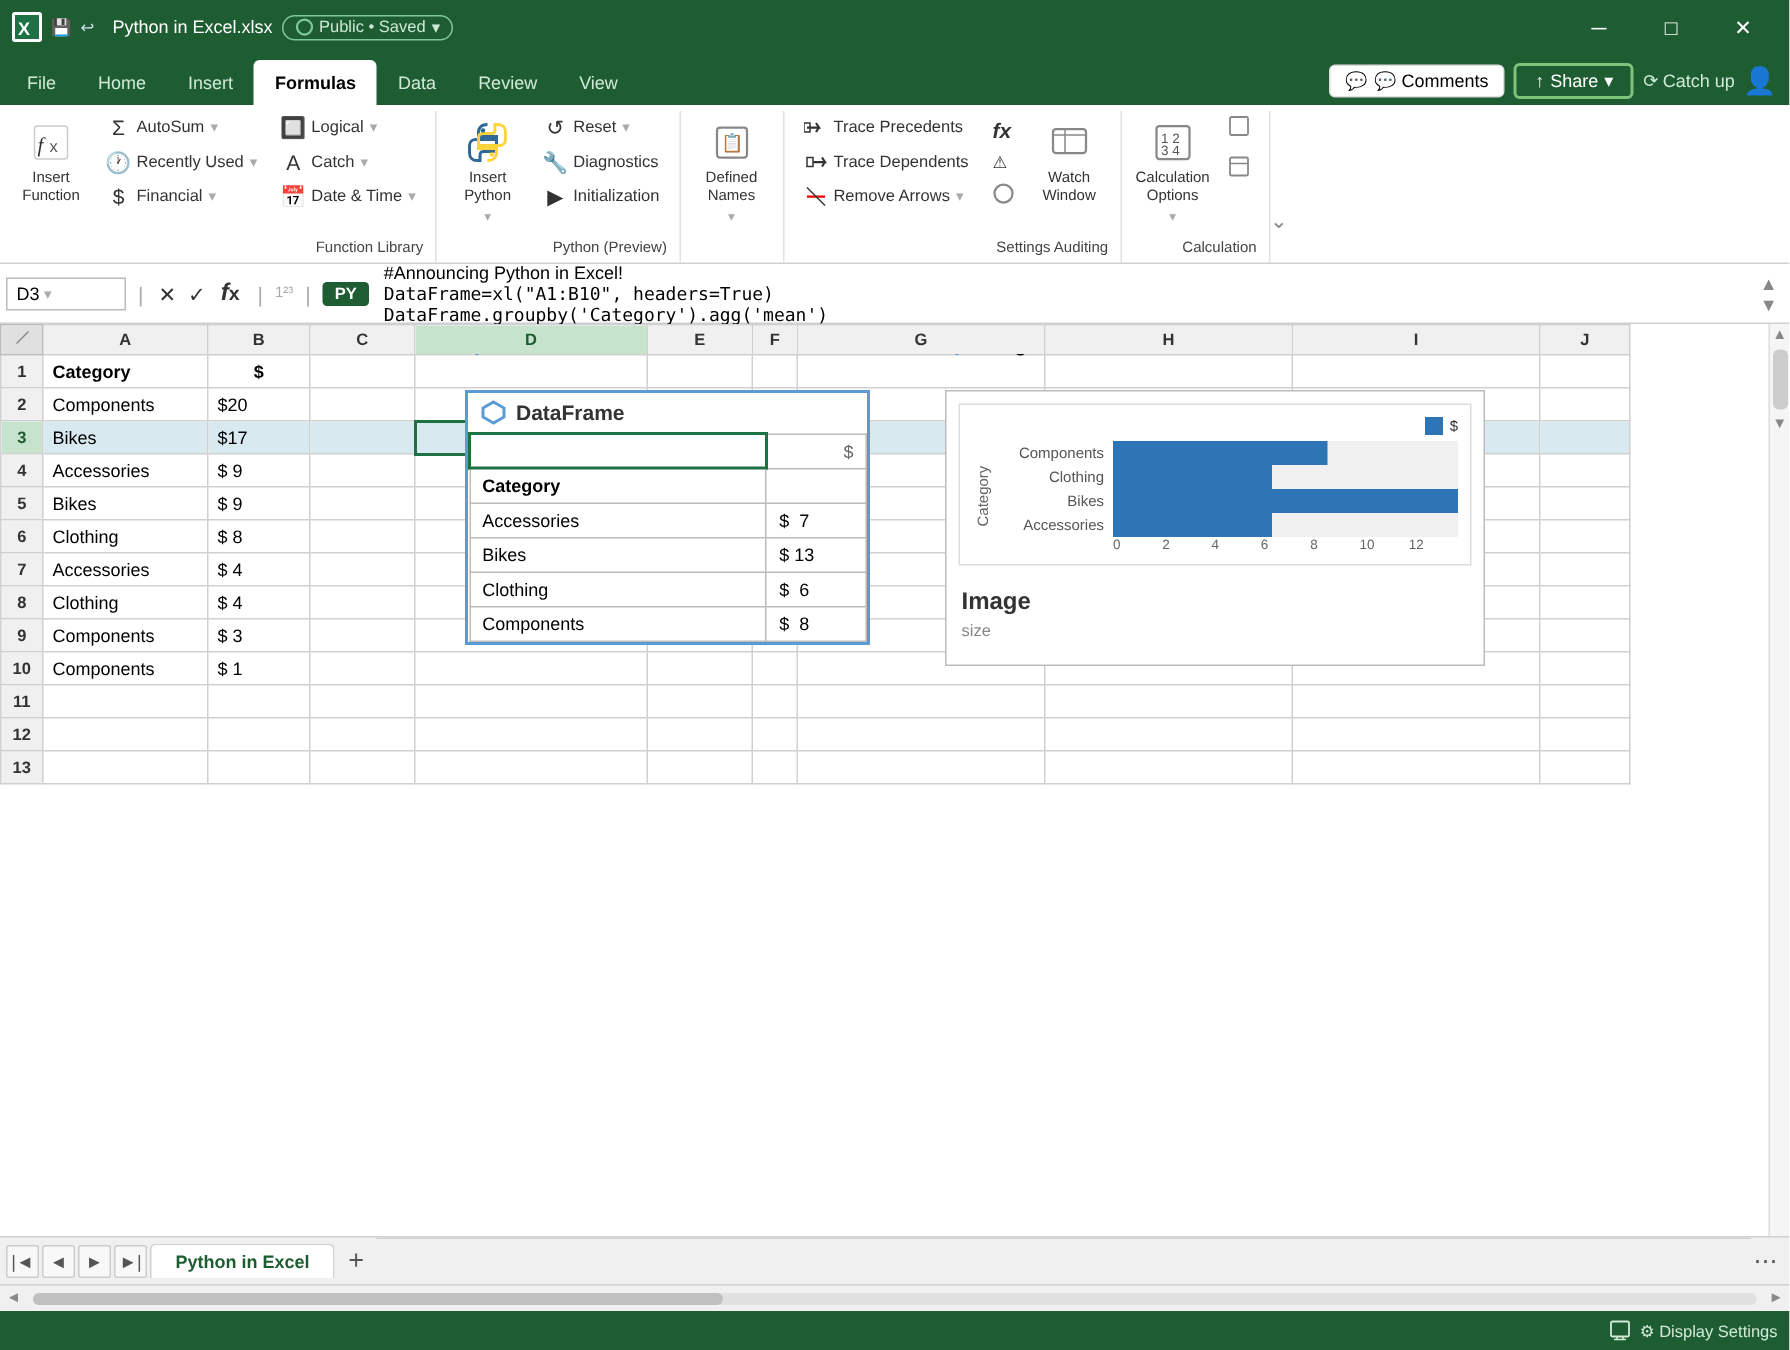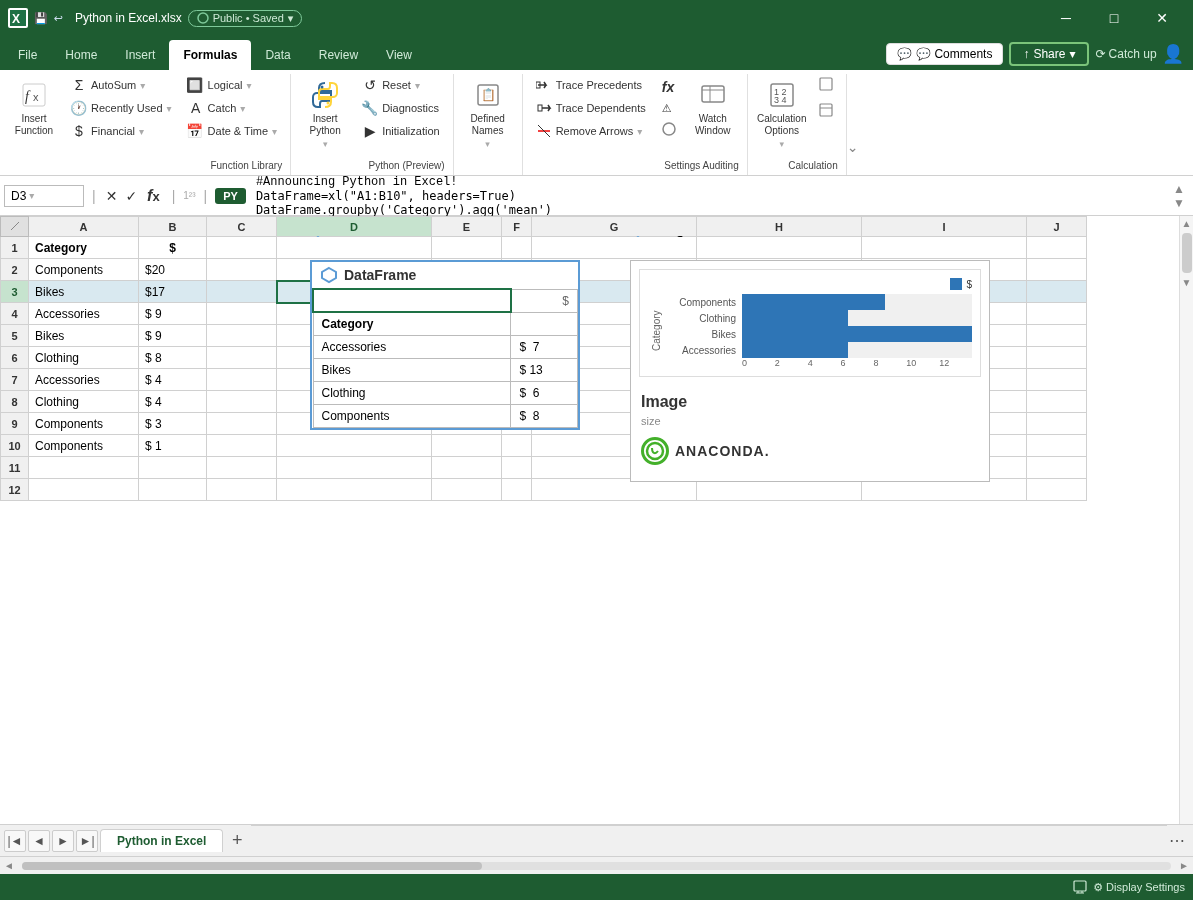--- a/index.html
+++ b/index.html
@@ -699,21 +699,21 @@
     </div>
     <span class="formula-sep">|</span>
     <span class="formula-x">✕</span>
     <span class="formula-check">✓</span>
     <span class="formula-icon" style="font-style:italic;font-weight:bold;color:#333;font-size:16px">f<span style="font-style:normal;font-size:13px">x</span></span>
     <span class="formula-sep">|</span>
     <span style="font-size:10px;color:#aaa">1²³</span>
     <span class="formula-sep">|</span>
     <div class="python-badge">PY</div>
     <div class="formula-text">
-      <div style="font-family:Liberation Mono, monospace;font-size:12px">#Announcing Python in Excel!</div>
+      <div style="font-family:Liberation Sans, sans-serif;font-size:12px">#Announcing Python in Excel!</div>
       <div style="font-family:Consolas,monospace;font-size:12px">DataFrame=xl("A1:B10", headers=True)</div>
       <div style="font-family:Consolas,monospace;font-size:12px">DataFrame.groupby('Category').agg('mean')</div>
     </div>
     <div style="display:flex;flex-direction:column;align-items:center;padding:0 4px">
       <span style="font-size:12px;color:#888">▲</span>
       <span style="font-size:12px;color:#888">▼</span>
     </div>
   </div>
 
   <div class="grid-and-scroll">
@@ -901,20 +901,33 @@
             <td class="cell"></td>
             <td class="cell"></td>
             <td class="cell"></td>
             <td class="cell"></td>
             <td class="cell"></td>
             <td class="cell"></td>
             <td class="cell"></td>
           </tr>
           <tr>
             <td class="row-num">12</td>
+            <td class="cell"></td>
+            <td class="cell"></td>
+            <td class="cell"></td>
+            <td class="cell"></td>
+            <td class="cell"></td>
+            <td class="cell"></td>
+            <td class="cell"></td>
+            <td class="cell"></td>
+            <td class="cell"></td>
+            <td class="cell"></td>
+          </tr>
+          <tr>
+            <td class="row-num">13</td>
             <td class="cell"></td>
             <td class="cell"></td>
             <td class="cell"></td>
             <td class="cell"></td>
             <td class="cell"></td>
             <td class="cell"></td>
             <td class="cell"></td>
             <td class="cell"></td>
             <td class="cell"></td>
             <td class="cell"></td>
@@ -1024,29 +1037,20 @@
                 <div class="axis-tick">10</div>
                 <div class="axis-tick">12</div>
               </div>
             </div>
           </div>
         </div>
 
         <div class="image-info">
           <div class="image-info-title">Image</div>
           <div class="image-info-sub">size</div>
-          <div class="anaconda-logo">
-            <div class="anaconda-circle">
-              <svg width="20" height="20" viewBox="0 0 20 20">
-                <circle cx="10" cy="10" r="8" fill="none" stroke="#43b02a" stroke-width="2.5"></circle>
-                <path d="M7 7 C7 12 10 14 13 10" fill="none" stroke="#43b02a" stroke-width="2"></path>
-              </svg>
-            </div>
-            <span class="anaconda-text">ANACONDA.</span>
-          </div>
         </div>
       </div>
     </div>
 
     <div style="width:14px;background:#f5f5f5;border-left:1px solid #ddd;display:flex;flex-direction:column;align-items:center;padding-top:2px">
       <div style="font-size:10px;color:#888;cursor:pointer">▲</div>
       <div style="flex:1;width:10px;background:#ccc;border-radius:4px;margin:4px 0;max-height:40px"></div>
       <div style="font-size:10px;color:#888;cursor:pointer">▼</div>
     </div>
   </div>

